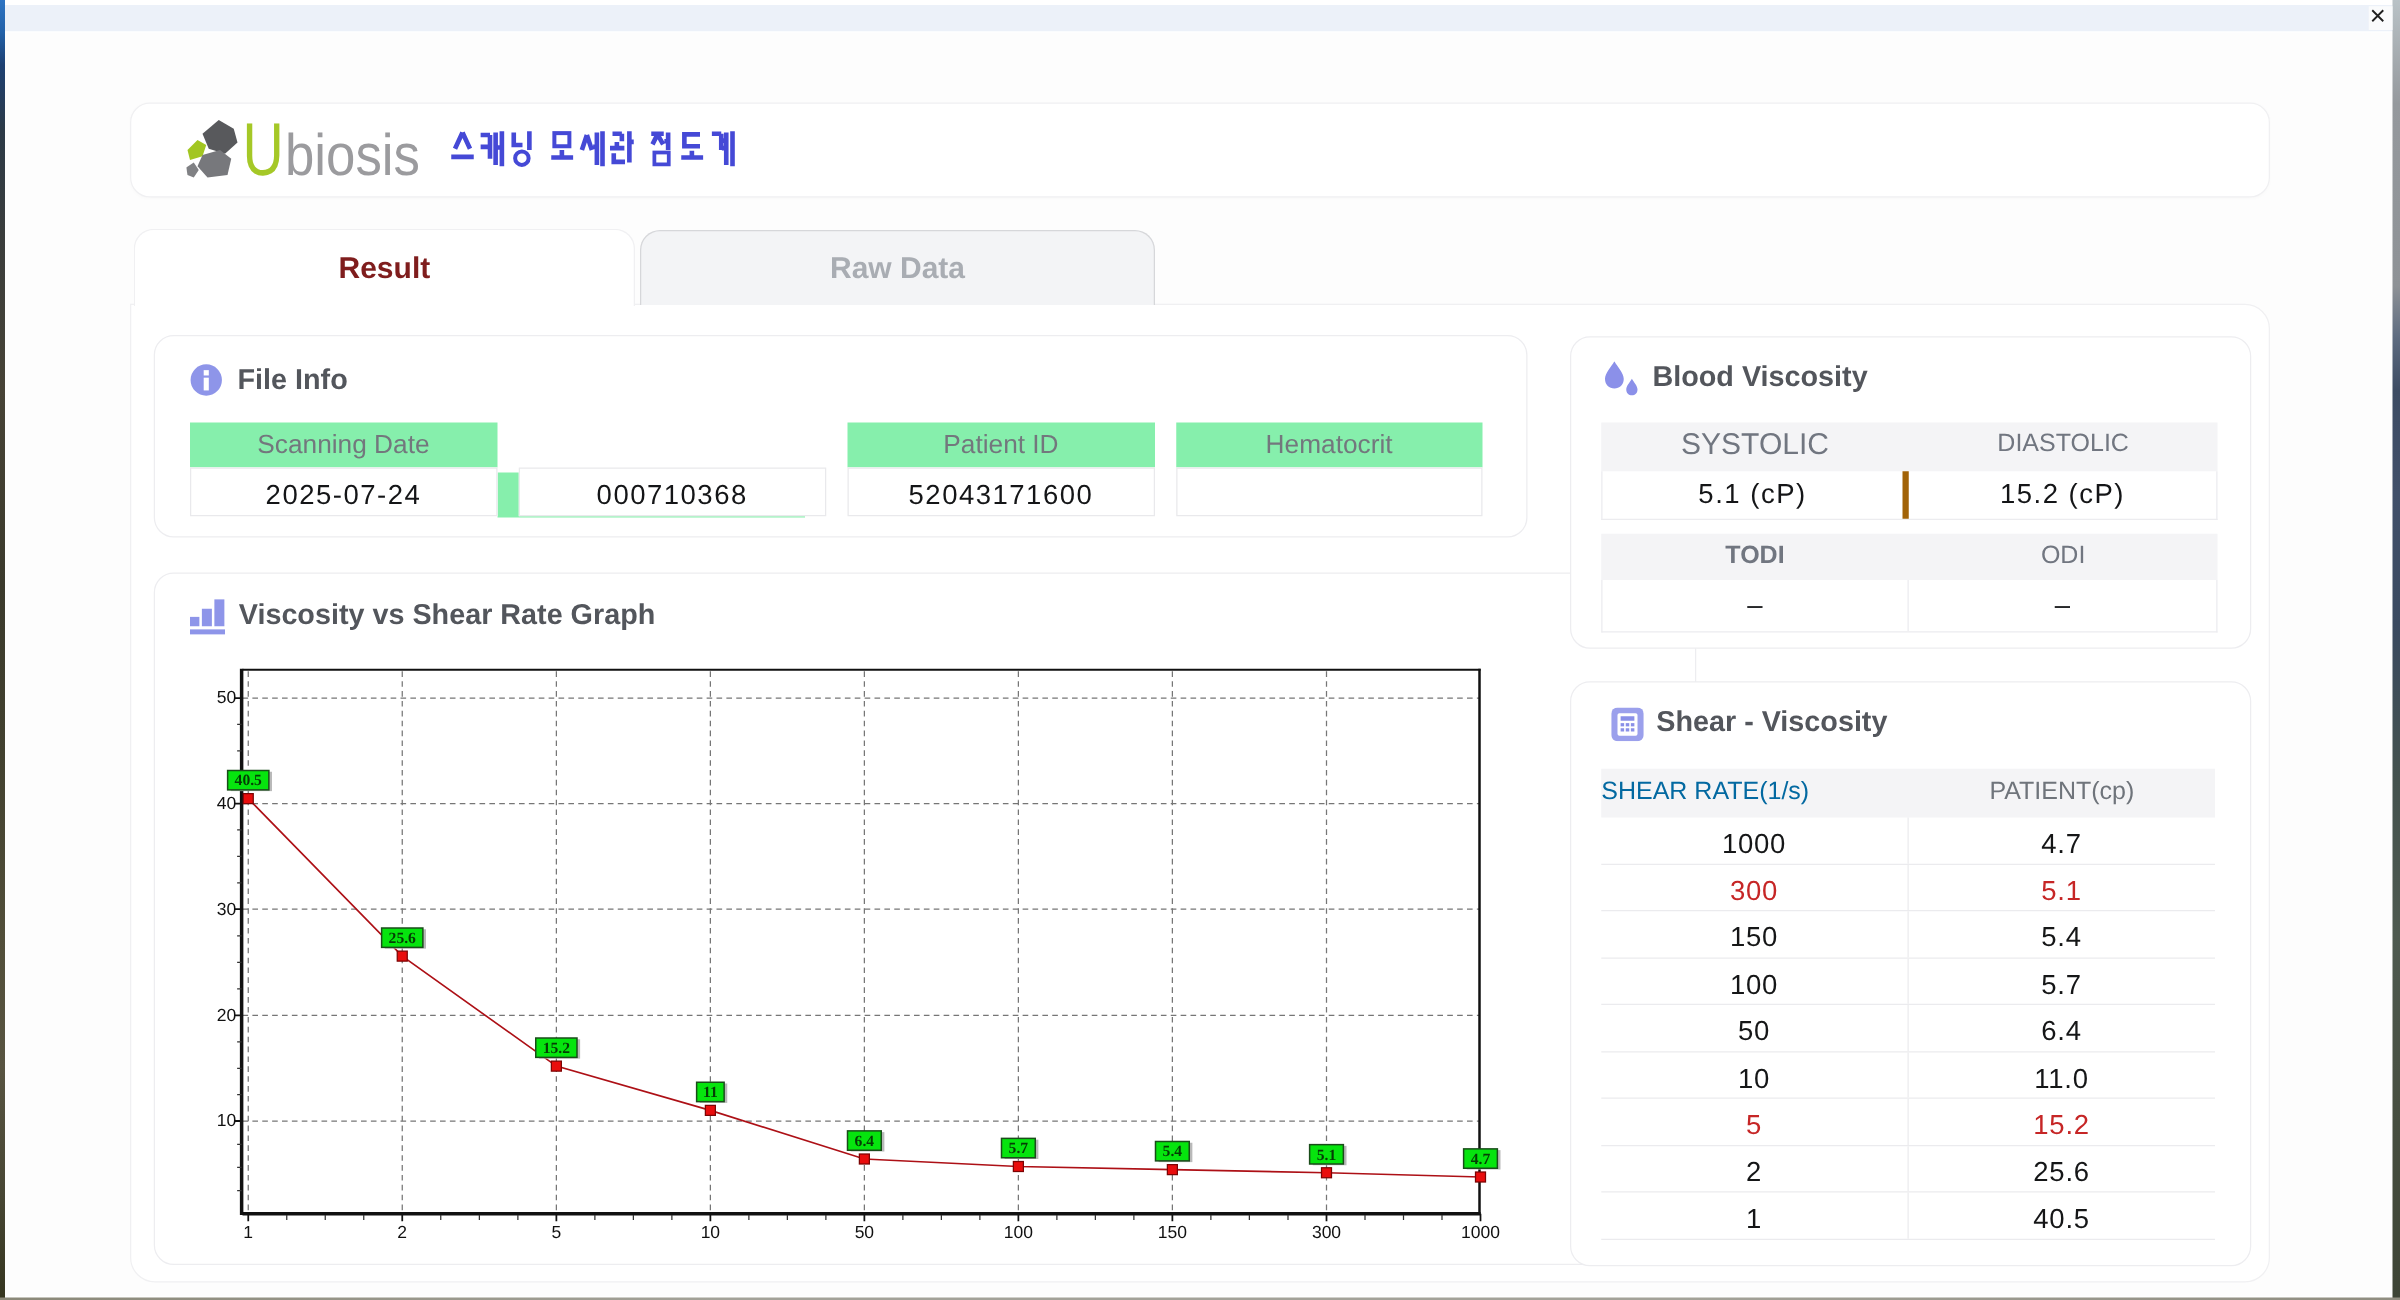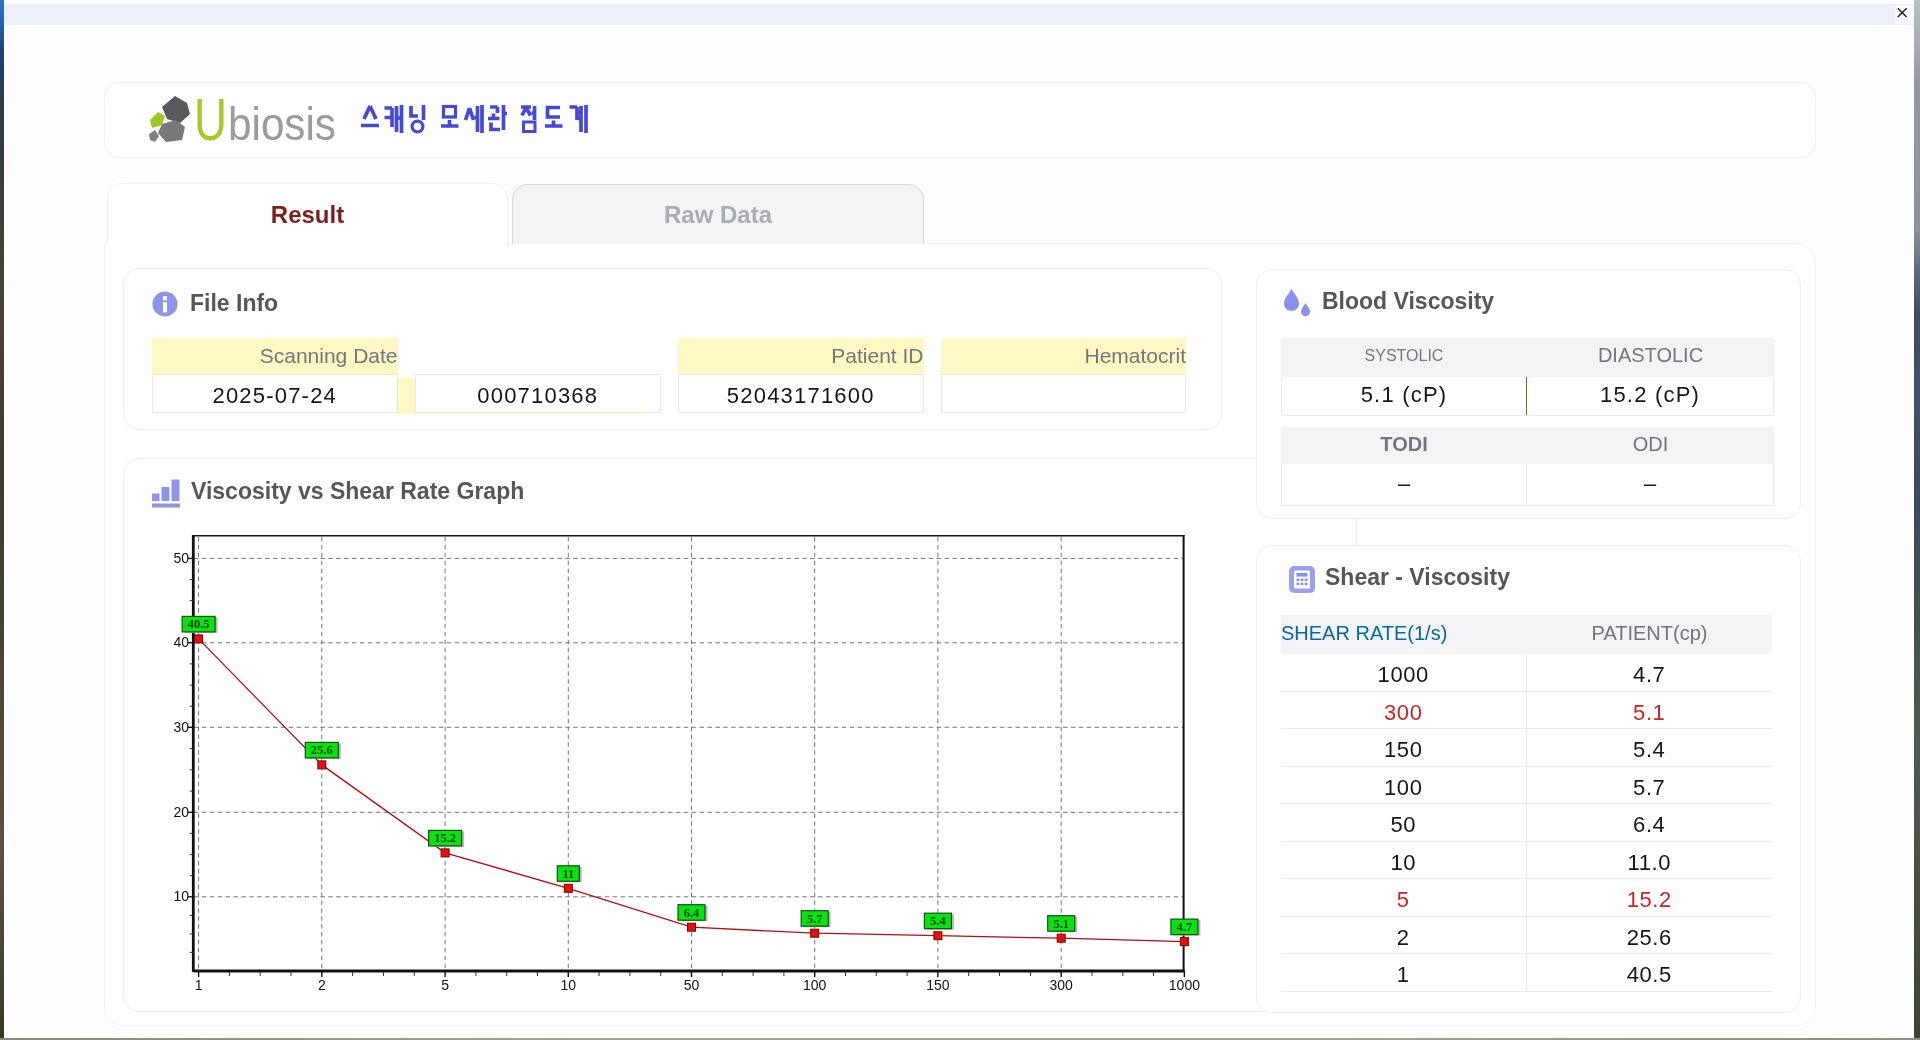--- a/index.html
+++ b/index.html
@@ -27,21 +27,21 @@
     border:1px solid #f0f0f2; border-radius:0 20px 20px 20px; z-index:1; }
 
   .card { position:absolute; background:#fff; border:1px solid #ededf0; border-radius:16px; z-index:2; }
   .card-fileinfo { left:123px; top:268px; width:1099px; height:162px; }
   .card-graph   { left:123px; top:458px; width:1234px; height:554px; }
   .card-bv      { left:1256px; top:269px; width:545px; height:250px; }
   .card-shear   { left:1256px; top:545px; width:545px; height:468px;padding-left:36px; }
 
   .sec-title { position:absolute; font-size:23px; font-weight:bold; color:#53565c; }
 
-  .fi-head { position:absolute; height:36px; background:#fef9c3; text-align:right;
+  .fi-head { position:absolute; height:36px; background:#86efac; text-align:center;
     line-height:36px; font-size:21px; color:#73777d; }
   .fi-val { position:absolute; height:39px; background:#fff; border:1px solid #e9e9ec;
     text-align:center; line-height:41px; font-size:22px; color:#141517; letter-spacing:1.2px; }
 
   .srow { display:flex; height:37.5px; border-bottom:1px solid #ebebee; }
   .srow > div { width:245.5px; text-align:center; line-height:41px; font-size:22px;
     color:#151617; letter-spacing:0.6px; }
   .srow > div:first-child { border-right:1px solid #ebebee; }
   .srow.red > div { color:#c62626; }
 
@@ -287,25 +287,25 @@
 </div>
 
 <div class="card card-bv">
   <svg class="abs" style="left:25px;top:19px;width:36px;height:32px" viewBox="0 0 36 32">
     <path d="M9.5 0 C12 4.5 17 9.5 17 14.2 C17 18.8 13.6 21.8 9.5 21.8 C5.4 21.8 2 18.8 2 14.2 C2 9.5 7 4.5 9.5 0 Z" fill="#8b90e9"></path>
     <path d="M23.5 14 C25 16.7 28 19.7 28 22.5 C28 25.3 26 27.2 23.5 27.2 C21 27.2 19 25.3 19 22.5 C19 19.7 22 16.7 23.5 14 Z" fill="#8b90e9"></path>
   </svg>
   <div class="sec-title" style="left:65px;top:18px;">Blood Viscosity</div>
   <div class="abs" style="left:24px;top:68px;width:493px;">
     <div style="display:flex;height:39px;background:#f4f4f6;">
-      <div style="width:246px;text-align:center;line-height:35px;font-size:16px;color:#717680;">SYSTOLIC</div>
+      <div style="width:246px;text-align:center;line-height:35px;font-size:24px;color:#717680;">SYSTOLIC</div>
       <div style="width:247px;text-align:center;line-height:35px;font-size:20px;color:#717680;">DIASTOLIC</div>
     </div>
     <div style="display:flex;height:39px;border:1px solid #ececef;border-top:none;">
-      <div style="width:245px;text-align:center;line-height:36px;font-size:22px;color:#141517;letter-spacing:1.2px;border-right:1px solid #a16207;">5.1 (cP)</div>
+      <div style="width:245px;text-align:center;line-height:36px;font-size:22px;color:#141517;letter-spacing:1.2px;border-right:5px solid #a16207;">5.1 (cP)</div>
       <div style="width:246px;text-align:center;line-height:36px;font-size:22px;color:#141517;letter-spacing:1.2px;">15.2 (cP)</div>
     </div>
     <div style="height:11px;"></div>
     <div style="display:flex;height:37px;background:#f4f4f6;">
       <div style="width:246px;text-align:center;line-height:35px;font-size:20px;color:#717680;font-weight:bold;">TODI</div>
       <div style="width:247px;text-align:center;line-height:35px;font-size:20px;color:#717680;">ODI</div>
     </div>
     <div style="display:flex;height:42px;border:1px solid #ececef;border-top:none;">
       <div style="width:245px;text-align:center;line-height:40px;font-size:22px;color:#141517;border-right:1px solid #ececef;">–</div>
       <div style="width:246px;text-align:center;line-height:40px;font-size:22px;color:#141517;">–</div>

